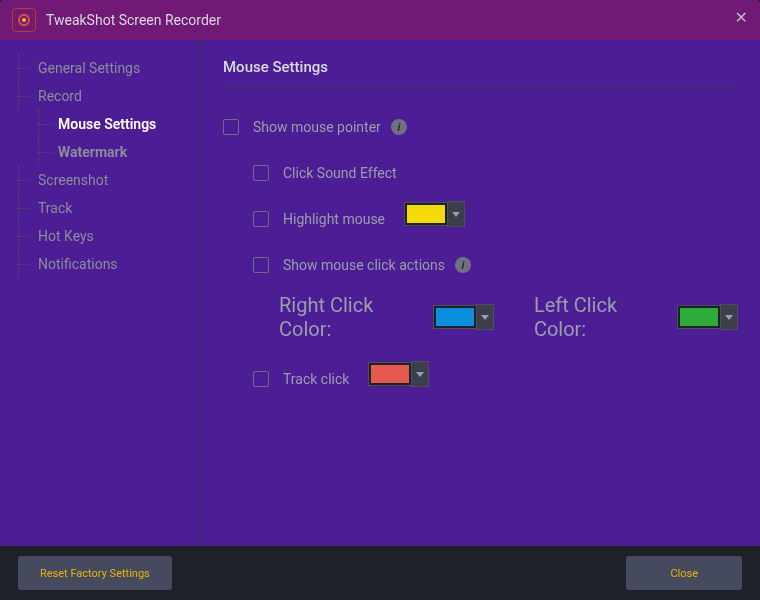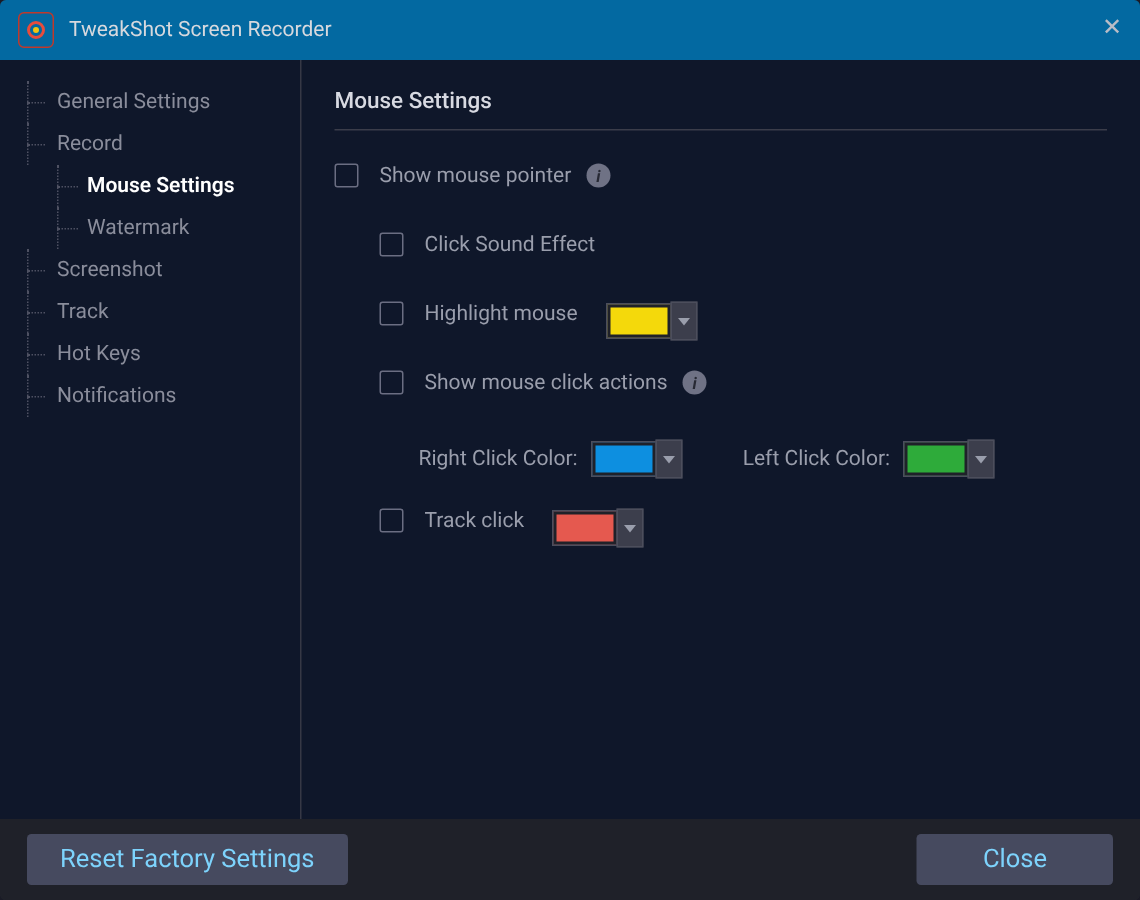--- a/index.html
+++ b/index.html
@@ -1,54 +1,54 @@
 <!DOCTYPE html>
 <html><head>
 <meta charset="utf-8">
 <style>
   * { box-sizing: border-box; margin: 0; padding: 0; font-family: "Segoe UI", Roboto, Arial, sans-serif; }
   html, body { width: 760px; height: 600px; overflow: hidden; background: #1a1b26; }
   .window { width: 760px; height: 600px; background: #272934; display: flex; flex-direction: column; border-radius: 4px; overflow: hidden; }
   
-  .titlebar { height: 40px; background: #0369a1; display: flex; align-items: center; padding: 0 12px; color: #d7d9de; font-size: 14px; position: relative; }
+  .titlebar { height: 40px; background: #701a75; display: flex; align-items: center; padding: 0 12px; color: #d7d9de; font-size: 14px; position: relative; }
   .titlebar .logo { width: 24px; height: 24px; border: 1px solid #c0392b; border-radius: 4px; display: flex; align-items: center; justify-content: center; margin-right: 10px; }
   .titlebar .logo-inner { width: 12px; height: 12px; border-radius: 50%; border: 2px solid #e74c3c; position: relative; }
   .titlebar .logo-inner::after { content:""; position:absolute; width:4px; height:4px; background:#f1c40f; border-radius:50%; top:2px; left:2px;}
   .titlebar .close { position: absolute; right: 12px; top: 10px; color: #b9bcc6; cursor: pointer; font-size: 16px; line-height: 16px; }
   
-  .body { flex: 1; display: flex; background: #0f172a; }
+  .body { flex: 1; display: flex; background: #4c1d95; }
   
   .sidebar { width: 200px; padding: 14px 8px 14px 18px; color: #8c90a0; font-size: 14px; }
   .tree-item { position: relative; padding: 6px 0 6px 20px; cursor: pointer; color: #8a8d9b; }
   .tree-item::before { content:""; position:absolute; left:0; top:0; bottom:0; border-left:1px dotted #4e5162; }
   .tree-item::after { content:""; position:absolute; left:0; top:50%; width:12px; border-top:1px dotted #4e5162; }
-  .tree-sub { padding-left: 40px; }
+  .tree-sub { padding-left: 40px; font-weight: bold; }
   .tree-sub::before { left:20px; }
   .tree-sub::after { left:20px; width:14px; }
   .tree-item.selected { color: #ffffff; font-weight: 600; }
   
   .main { flex:1; padding: 18px 22px; color:#9ea2b0; border-left: 1px solid #363845; position:relative; }
   .main h2 { color: #d8dae2; font-size: 15px; font-weight: 500; margin-bottom: 10px; }
   .main .divider { border-top:1px solid #3b3d4a; margin-bottom: 22px; }
-  .row { display:flex; align-items:flex-start; margin-bottom: 20px; min-height:26px; }
+  .row { display:flex; align-items:flex-end; margin-bottom: 20px; min-height:26px; }
   .checkbox { width:16px; height:16px; border:1px solid #6b6e82; border-radius:2px; margin-right: 14px; flex-shrink:0; }
   .label { color:#9a9eac; font-size:14px; }
   .indent1 { padding-left: 30px; }
   .indent2 { padding-left: 56px; }
   .info-icon { width:16px; height:16px; border-radius:50%; background:#6f7285; color:#272934; font-size:11px; font-weight:700; display:inline-flex; align-items:center; justify-content:center; margin-left:10px; font-style: italic; }
   .color-picker { display:flex; align-items:center; margin-left: 20px; }
   .swatch { width:42px; height:22px; border:2px solid #1f2129; outline:1px solid #4c4e5c; }
   .dropdown-btn { width:18px; height:26px; background:#3c3e4c; border:1px solid #4c4e5c; display:flex; align-items:center; justify-content:center; }
   .dropdown-btn::after { content:""; border-left:4px solid transparent; border-right:4px solid transparent; border-top:5px solid #9a9eac; }
   .picker-row { display:flex; align-items:center; gap: 40px; margin-bottom:20px; }
   .picker-group { display:flex; align-items:center; gap:10px; }
-  .picker-group .plabel { color:#9a9eac; font-size:14px; }
+  .picker-group .plabel { color:#9a9eac; font-size:20px; }
   
   .footer { height: 54px; background:#1f2129; display:flex; align-items:center; justify-content:space-between; padding: 0 18px; }
-  .btn { height:34px; padding: 0 22px; background:#464a5f; color:#7dd3fc; font-size:17px; border:none; border-radius:3px; cursor:pointer; display:flex; align-items:center; }
+  .btn { height:34px; padding: 0 22px; background:#464a5f; color:#eab308; font-size:11px; border:none; border-radius:3px; cursor:pointer; display:flex; align-items:center; }
 </style>
 </head>
 <body>
 
 <div class="window">
 
   <div class="titlebar">
     <div class="logo">
         <div class="logo-inner"></div>
       </div>

